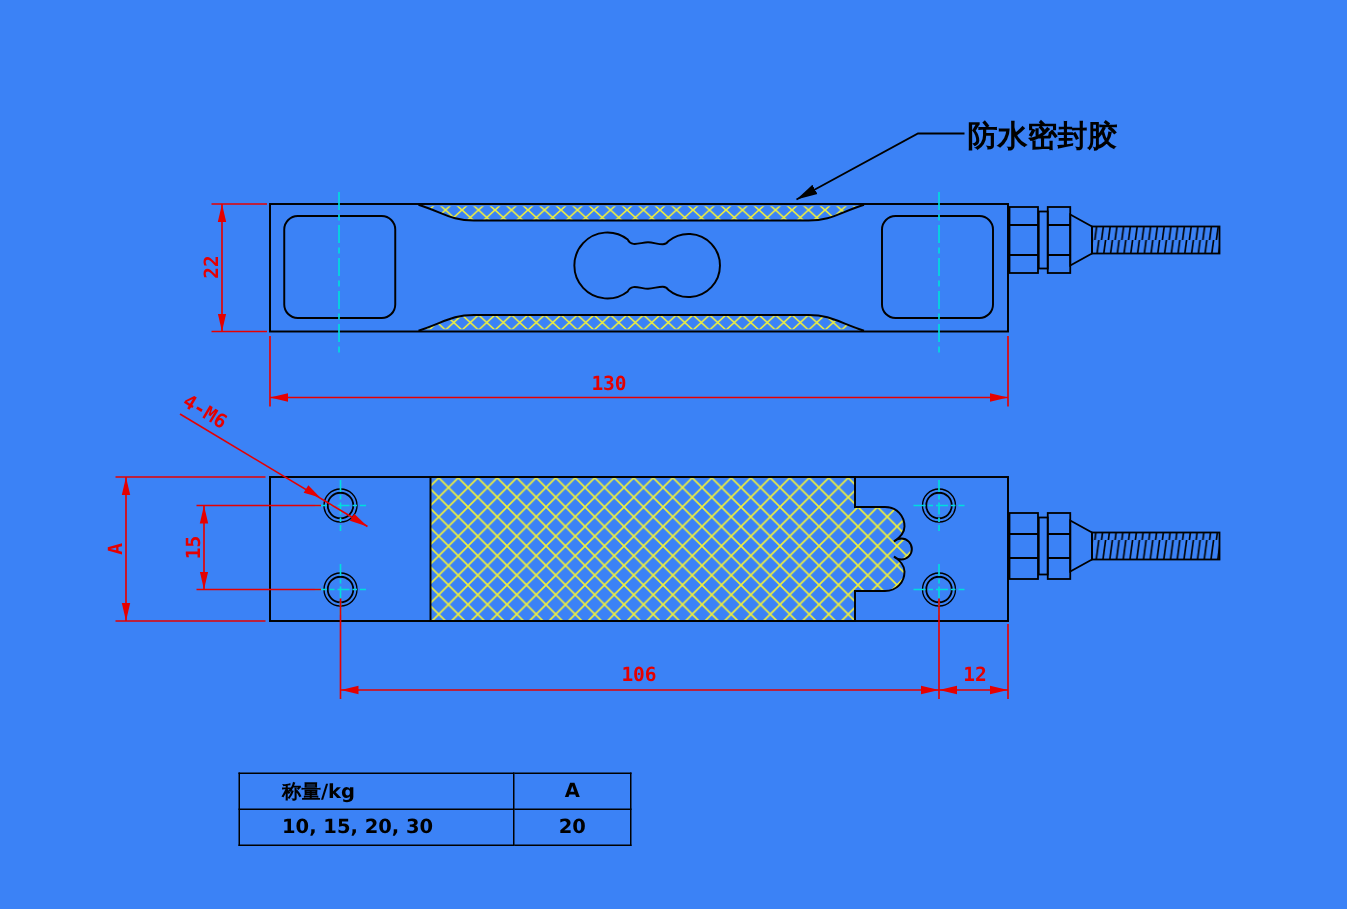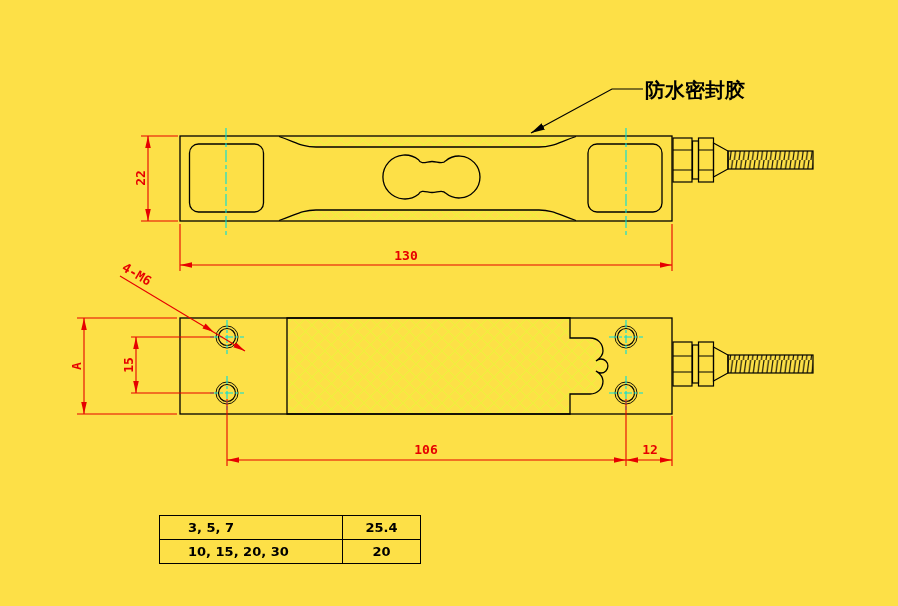--- a/index.html
+++ b/index.html
@@ -1,16 +1,16 @@
 <!DOCTYPE html>
 <html><head>
 <meta charset="utf-8">
 <style>
   html,body{margin:0;padding:0;background:#fff;}
-  .canvas{position:relative;width:898px;height:606px;background:#fde047;overflow:hidden;
+  .canvas{position:relative;width:898px;height:606px;background:#3b82f6;overflow:hidden;
           font-family:"DejaVu Sans",sans-serif;}
   .canvas svg{position:absolute;left:0;top:0;}
   .dimtext{font:bold 13px "DejaVu Sans Mono",monospace;fill:#e60000;}
   .callout{font:bold 20px "DejaVu Sans",sans-serif;fill:#000;}
   .spec-table{position:absolute;left:159px;top:515px;border-collapse:collapse;
               table-layout:fixed;font:bold 13px "DejaVu Sans",sans-serif;color:#000;}
   .spec-table td{border:1.6px solid #000;height:23px;padding:0;}
   .spec-table td.c1{width:154px;padding-left:28px;text-align:left;}
   .spec-table td.c2{width:77px;text-align:center;}
 </style>
@@ -150,22 +150,22 @@
   <text class="dimtext" text-anchor="middle" transform="translate(81,366) rotate(-90)">A</text>
   <text class="dimtext" text-anchor="middle" transform="translate(133,365) rotate(-90)">15</text>
   <text class="dimtext" text-anchor="middle" x="426" y="454">106</text>
   <text class="dimtext" text-anchor="middle" x="650" y="454">12</text>
   <text class="dimtext" transform="translate(121,270) rotate(31)">4-M6</text>
 </svg>
 
 <table class="spec-table">
   <tbody>
     <tr>
-      <td class="c1">3, 5, 7</td>
-      <td class="c2">25.4</td>
+      <td class="c1">称量/kg</td>
+      <td class="c2">A</td>
     </tr>
     <tr>
       <td class="c1">10, 15, 20, 30</td>
       <td class="c2">20</td>
     </tr>
   </tbody>
 </table>
 </div>
 
 </body></html>

